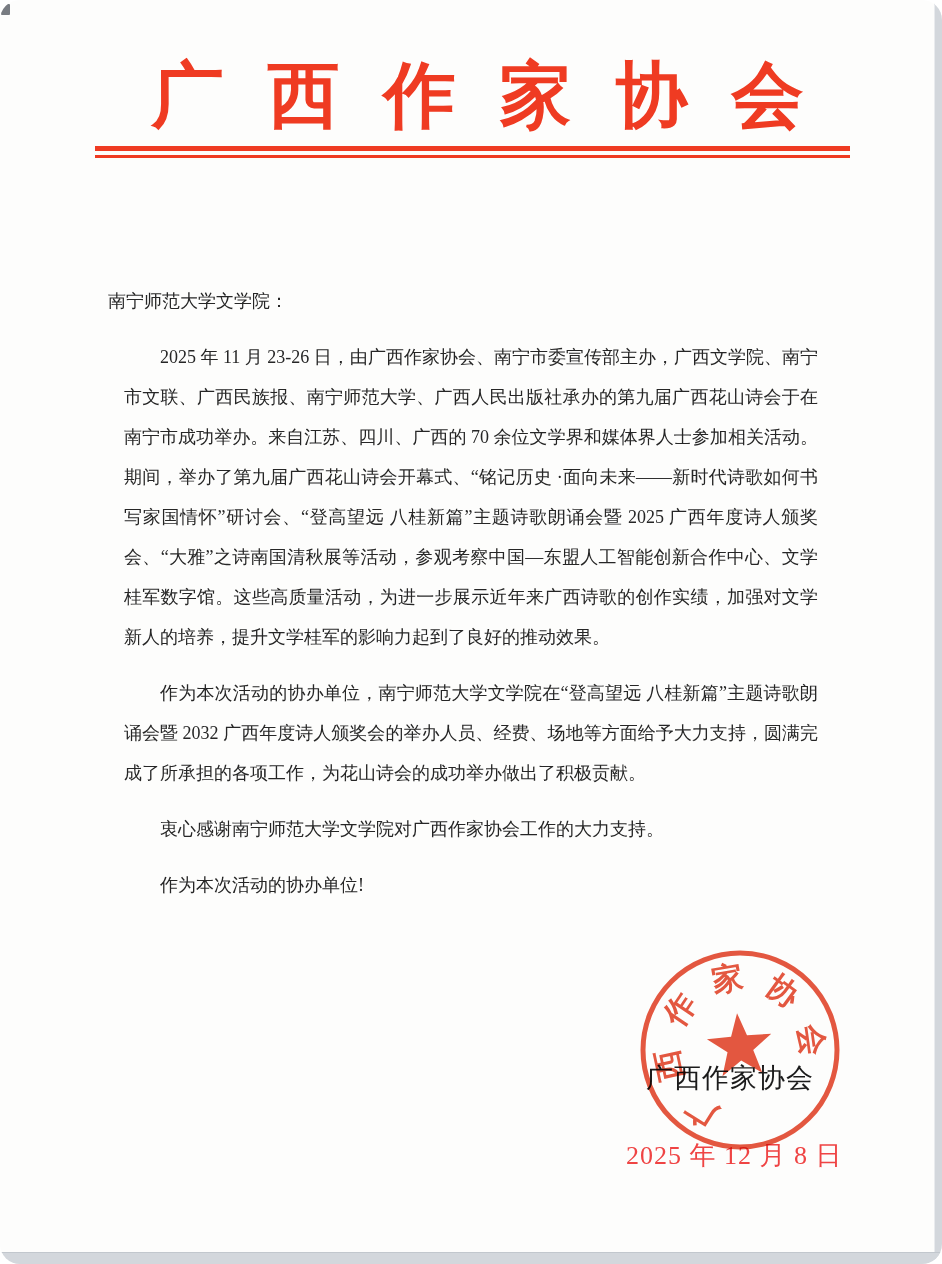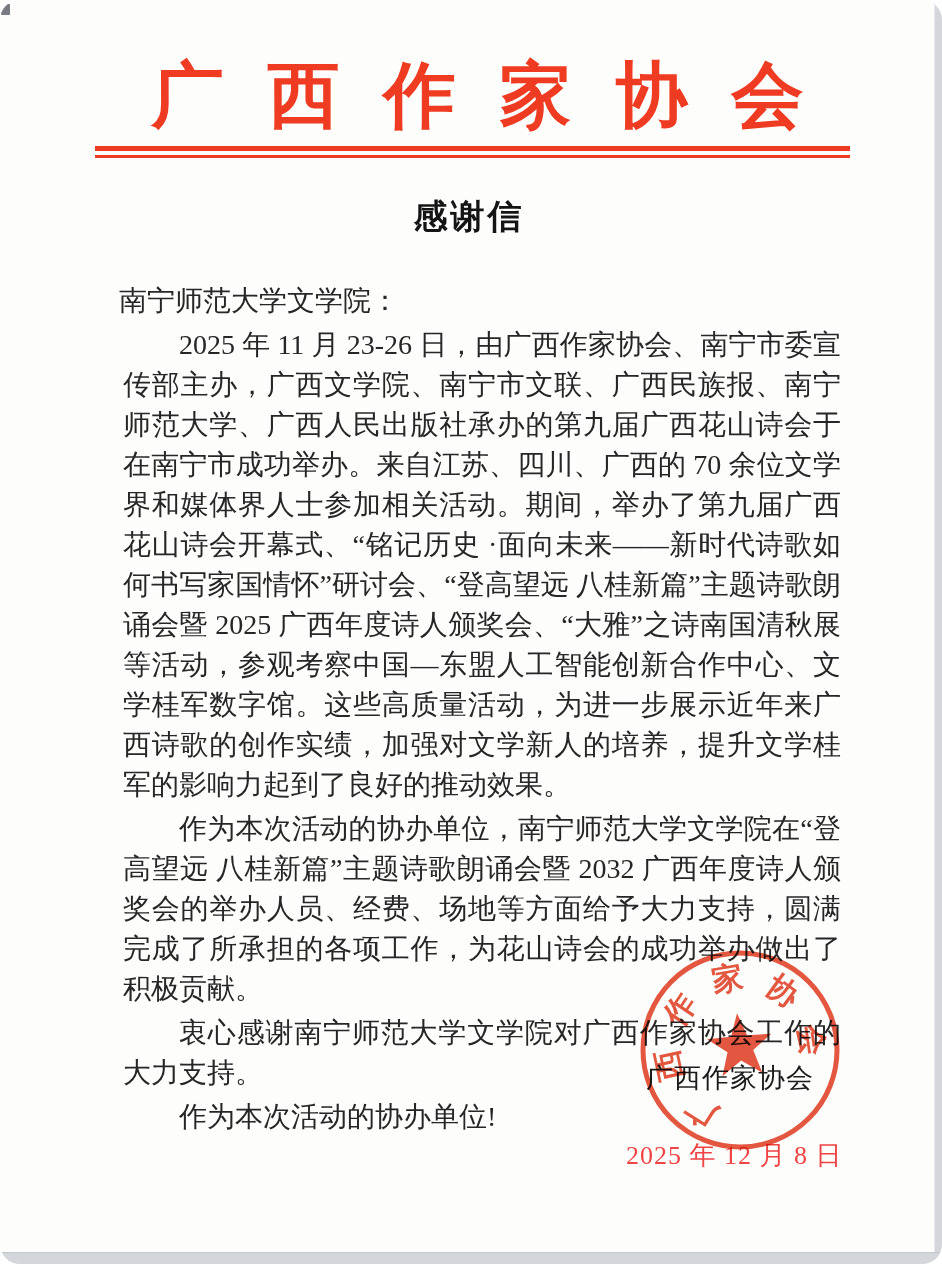--- a/index.html
+++ b/index.html
@@ -27,26 +27,26 @@
     border-top:5px solid var(--header-red,#ef3b22);
     border-bottom:3px solid var(--header-red,#ef3b22);
   }
   .doc-title{
     position:absolute;top:196px;left:0;width:935px;margin:0;
     text-align:center;font-size:34px;font-weight:700;line-height:40px;
     letter-spacing:3px;text-indent:3px;color:#141414;
     font-family:"Liberation Sans","DejaVu Sans",sans-serif;
   }
   .body-text{
-    position:absolute;top:281px;left:119px;width:726px;
-    font-size:28px;line-height:40px;text-align:justify;
+    position:absolute;top:281px;left:108px;width:726px;
+    font-size:18px;line-height:40px;text-align:justify;
     color:var(--body-text,#262626);
   }
   .salutation{margin:0;}
-  .para{margin:4px;text-indent:2em;}
+  .para{margin:16px;text-indent:2em;}
   .sig-org{
     position:absolute;left:646px;top:1060px;
     font-size:27px;letter-spacing:1px;color:#1b1b1b;white-space:nowrap;
   }
   .sig-date{
     position:absolute;left:626px;top:1097px;
     font-size:26px;letter-spacing:1px;color:#ef4444;white-space:nowrap;margin-top:41px;
   }
   .seal{
     position:absolute;left:629px;top:939px;width:222px;height:222px;
@@ -75,21 +75,20 @@
 
 <div class="page" style="--header-red: #ef3b22; --seal-red: #e34a30; --body-text: #262626; --scan-edge-gray: #d3d7dc;">
 
   <div class="corner-artifact"></div>
 
   <div>
     <div class="org-title">广西作家协会</div>
     <div class="red-rule"></div>
   </div>
 
-  <h1 class="doc-title">感谢信</h1>
 
   <div class="body-text">
     <p class="salutation">南宁师范大学文学院：</p>
     <div>
         <p class="para">2025 年 11 月 23-26 日，由广西作家协会、南宁市委宣传部主办，广西文学院、南宁市文联、广西民族报、南宁师范大学、广西人民出版社承办的第九届广西花山诗会于在南宁市成功举办。来自江苏、四川、广西的 70 余位文学界和媒体界人士参加相关活动。期间，举办了第九届广西花山诗会开幕式、“铭记历史 ·面向未来——新时代诗歌如何书写家国情怀”研讨会、“登高望远 八桂新篇”主题诗歌朗诵会暨 2025 广西年度诗人颁奖会、“大雅”之诗南国清秋展等活动，参观考察中国—东盟人工智能创新合作中心、文学桂军数字馆。这些高质量活动，为进一步展示近年来广西诗歌的创作实绩，加强对文学新人的培养，提升文学桂军的影响力起到了良好的推动效果。</p>
         <p class="para">作为本次活动的协办单位，南宁师范大学文学院在“登高望远 八桂新篇”主题诗歌朗诵会暨 2032 广西年度诗人颁奖会的举办人员、经费、场地等方面给予大力支持，圆满完成了所承担的各项工作，为花山诗会的成功举办做出了积极贡献。</p>
         <p class="para">衷心感谢南宁师范大学文学院对广西作家协会工作的大力支持。</p>
         <p class="para">作为本次活动的协办单位!</p>
       </div>
   </div>

